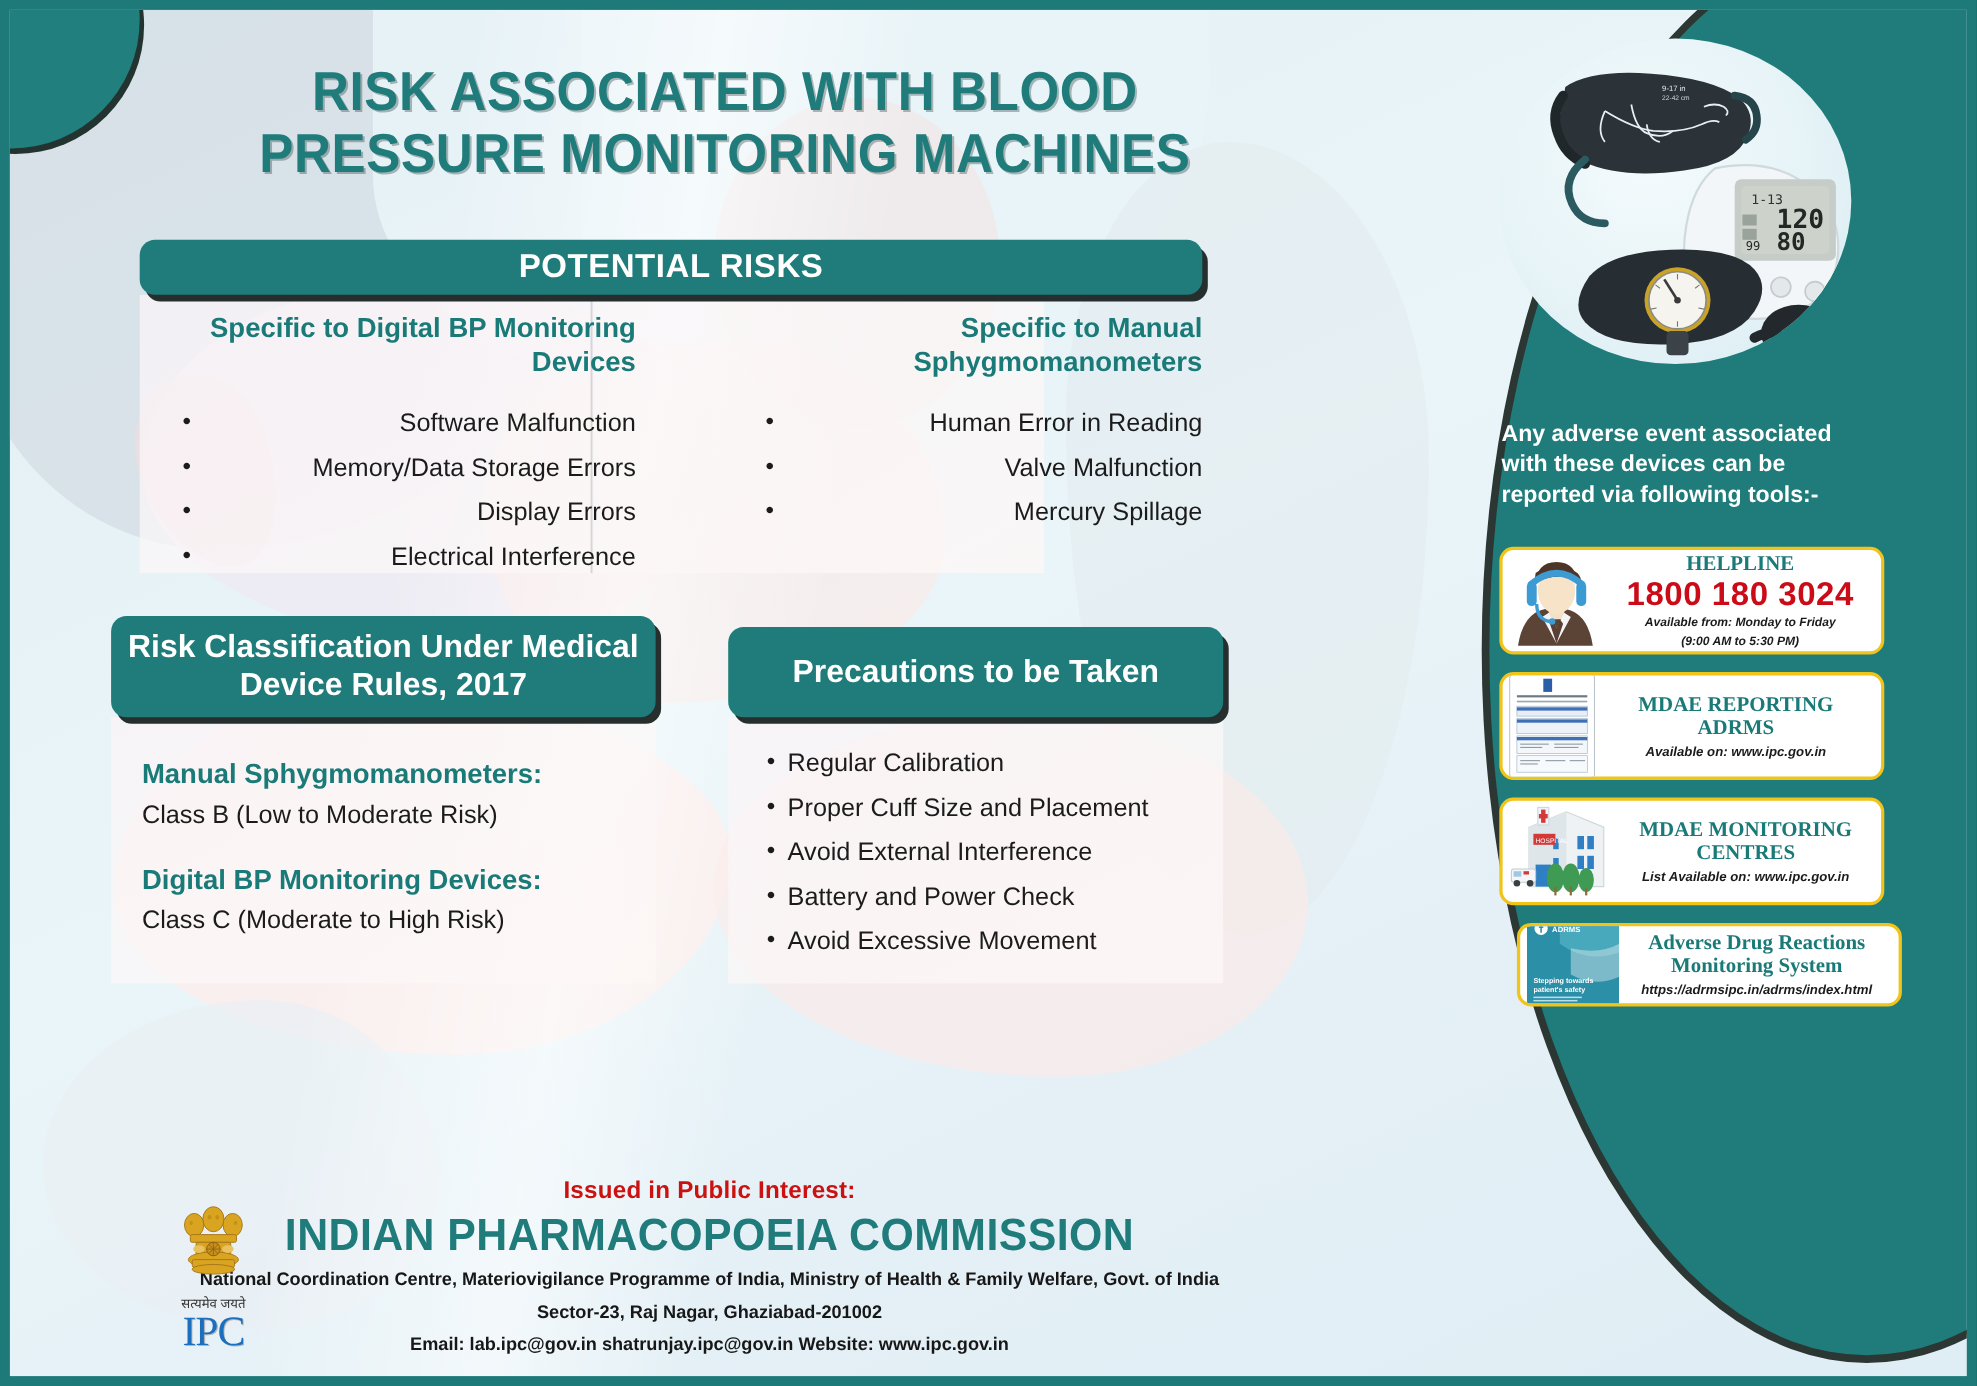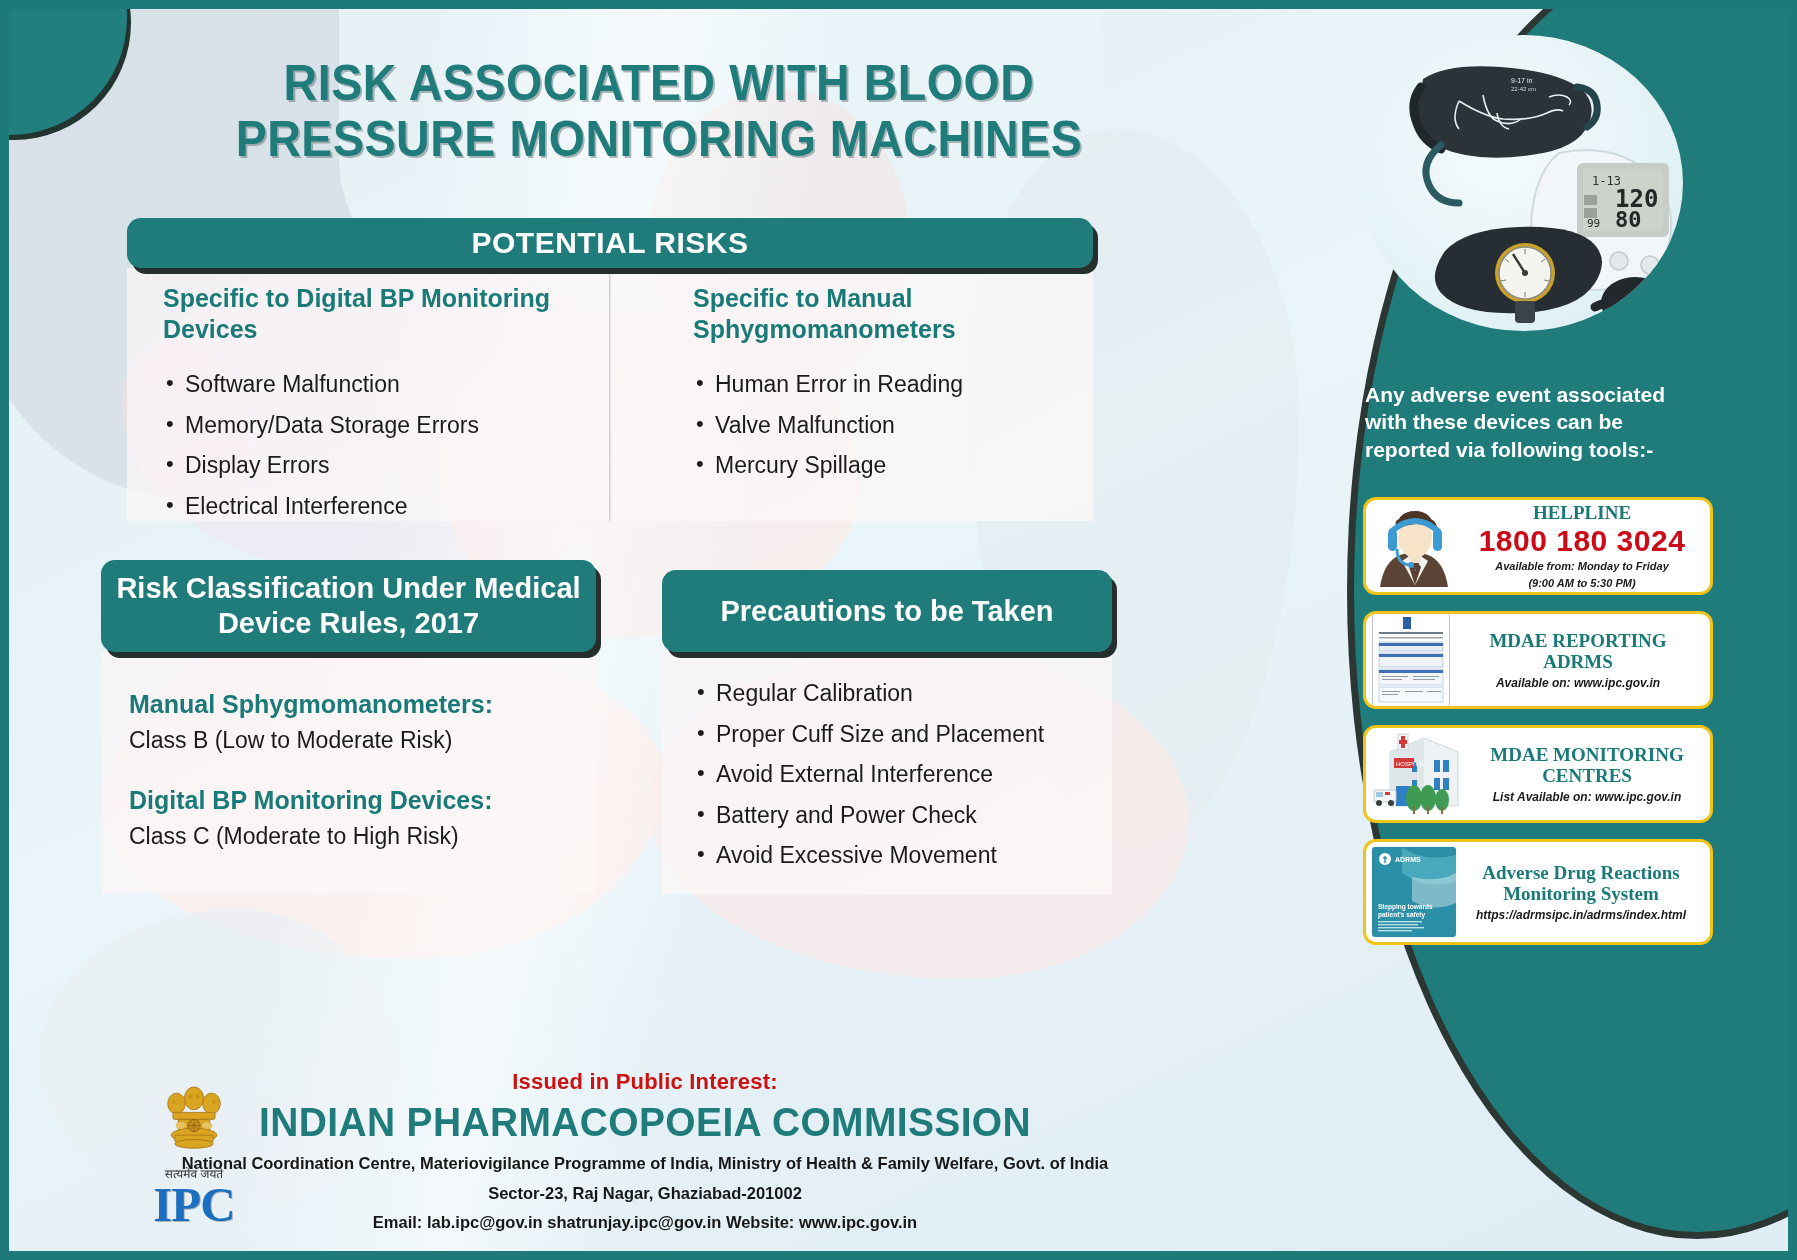--- a/index.html
+++ b/index.html
@@ -155,21 +155,21 @@
   }
   .helpline-note{font-size:11px;font-weight:bold;font-style:italic;color:#1b1b1b;line-height:1.25;margin-top:3px;}
 
   
   .footer{position:absolute;left:0;bottom:16px;width:1240px;text-align:center;z-index:6;padding-left:16px;}
   .issued{color:#cc1111;font-weight:bold;font-size:22px;letter-spacing:.2px;}
   .org{color:#1f7c7b;font-weight:bold;font-size:41px;letter-spacing:.4px;margin-top:4px;
        transform:scaleX(.95);transform-origin:center;}
   .addr{color:#171717;font-weight:bold;font-size:16.5px;line-height:1.5;margin-top:5px;}
   .ipc-logo{position:absolute;left:130px;bottom:22px;width:110px;text-align:center;z-index:7;}
-  .ipc-word{font-family:"Liberation Serif", serif;font-weight:bold;font-size:49px;color:#1c6fbe;
+  .ipc-word{font-family:"Liberation Serif", serif;font-weight:normal;font-size:38px;color:#1c6fbe;
      line-height:.95;letter-spacing:-1px;text-shadow:1px 1px 0 rgba(0,0,0,.25);}
   .satyamev{font-size:12px;color:#333;margin-top:1px;}
 </style>
 </head>
 <body>
 
 <div class="poster">
   <div class="canvas">
 
     <div class="blob b1"></div>
@@ -185,21 +185,21 @@
     <div class="shine"></div>
 
     <div class="corner-circle"></div>
 
     <div class="title">RISK ASSOCIATED WITH BLOOD PRESSURE MONITORING MACHINES</div>
 
     <div class="pill" style="left:118px;top:209px;width:966px;height:50px;font-size:30px;letter-spacing:.5px;">
       <span>POTENTIAL RISKS</span>
     </div>
 
-    <div class="panel" style="left:118px;top:259px;width:966px;height:253px;">
+    <div class="panel" style="left:118px;top:259px;width:822px;height:253px;text-align:right;">
       <div class="panel-inner">
         <div class="gutter"></div>
 
         <div style="position:absolute;left:36px;top:15px;width:415px;">
           <div class="col-head">Specific to Digital BP Monitoring Devices</div>
           <ul class="bullets" style="margin-top:26px;">
             <li>Software Malfunction</li>
             <li>Memory/Data Storage Errors</li>
             <li>Display Errors</li>
             <li>Electrical Interference</li>
@@ -398,21 +398,21 @@
               <circle cx="19" cy="75" r="3" fill="#3a3f42"></circle>
             </g>
           </svg>
         </div>
         <div class="tool-text">
           <div class="tool-title">MDAE MONITORING CENTRES</div>
           <div class="tool-sub">List Available on: www.ipc.gov.in</div>
         </div>
       </div>
 
-      <div class="tool-card" style="top:830px;height:106px;">
+      <div class="tool-card" style="top:830px;height:76px;margin-left:16px;">
         <div class="tool-thumb" style="width:84px;height:90px;">
           <svg viewBox="0 0 84 90" width="84" height="90">
             <rect x="0" y="0" width="84" height="90" fill="#2b8fa8"></rect>
             <path d="M30 0 q22 16 54 8 v26 q-30 10 -54 -8 z" fill="#56b2c4" opacity=".7"></path>
             <path d="M40 30 q26 6 44 -4 v30 q-22 10 -44 -2 z" fill="#e3f0f2" opacity=".45"></path>
             <circle cx="13" cy="12" r="6" fill="#ffffff"></circle>
             <path d="M13 9 v7 M11 11 h4" stroke="#2b8fa8" stroke-width="1.4"></path>
             <text x="23" y="15" font-family="'Liberation Sans',sans-serif" font-size="7" font-weight="bold" fill="#ffffff">ADRMS</text>
             <text x="6" y="62" font-family="'Liberation Sans',sans-serif" font-size="6.5" font-weight="bold" fill="#ffffff">Stepping towards</text>
             <text x="6" y="70" font-family="'Liberation Sans',sans-serif" font-size="6.5" font-weight="bold" fill="#ffffff">patient's safety</text>

